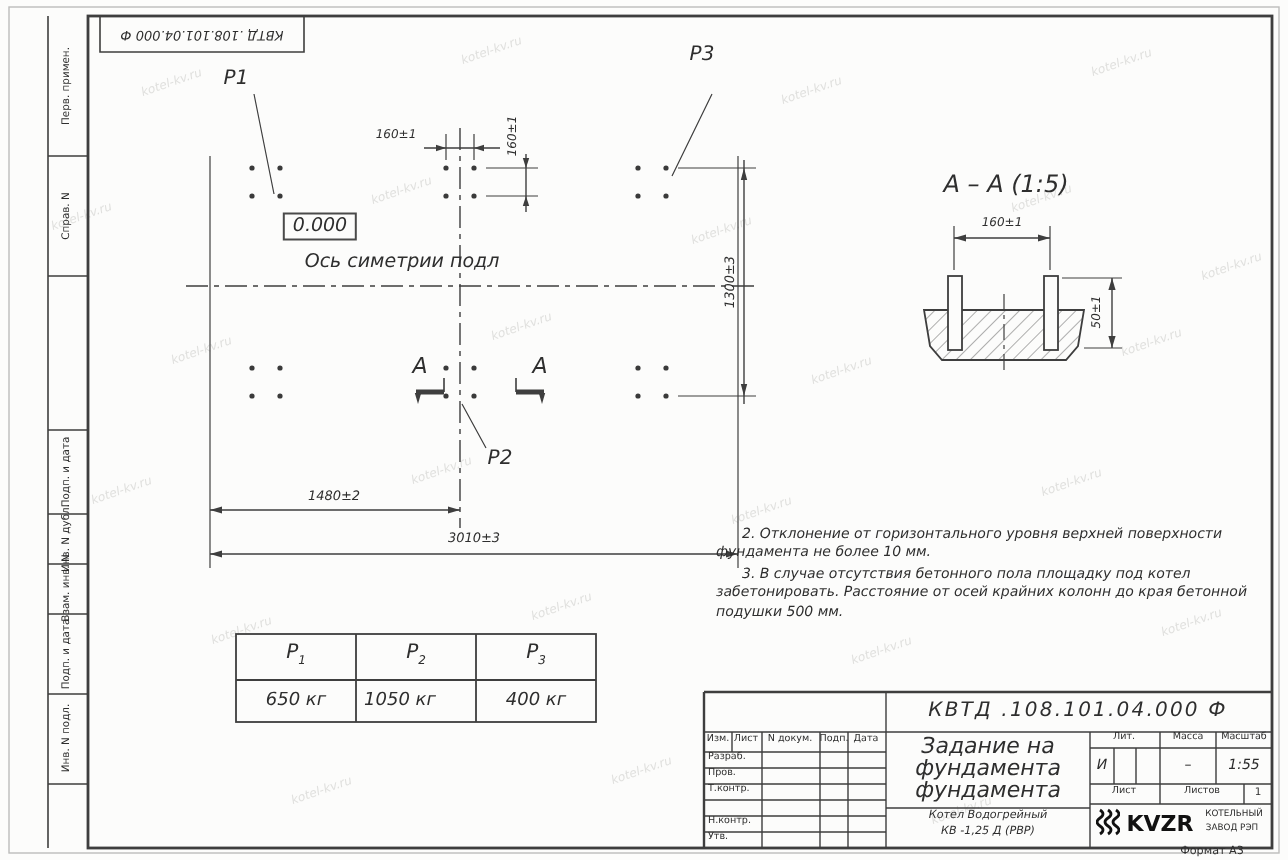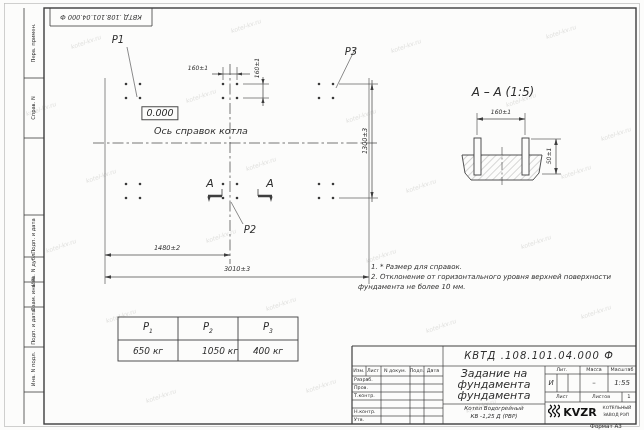--- a/index.html
+++ b/index.html
@@ -169,46 +169,46 @@
   <div class="t rt f5" style="left:34px;top:43px">Перв. примен.</div>
   <div class="t rt f5" style="left:34px;top:108px">Справ. N</div>
   <div class="t rt f5" style="left:34px;top:236px">Подп. и дата</div>
   <div class="t rt f5" style="left:34px;top:269px">Инв. N дубл.</div>
   <div class="t rt f5" style="left:34px;top:294px">Взам. инв. N</div>
   <div class="t rt f5" style="left:34px;top:327px">Подп. и дата</div>
   <div class="t rt f5" style="left:34px;top:369px">Инв. N подл.</div>
   <div class="t f55" style="left:606px;top:427px">Формат А3</div>
 
   <div class="t it f10" style="left:118px;top:40px">P1</div>
-  <div class="t it f10" style="left:351px;top:52px">P3</div>
+  <div class="t it f10" style="left:351px;top:28px">P3</div>
   <div class="t it f10" style="left:250px;top:230px">P2</div>
   <div class="t it f95 boxed" style="left:160px;top:113px">0.000</div>
-  <div class="t it f95" style="left:201px;top:131px">Ось справок котла</div>
+  <div class="t it f95" style="left:201px;top:131px">Ось симетрии подл</div>
   <div class="t it f6" style="left:198px;top:68px">160±1</div>
   <div class="t rt it f6" style="left:257px;top:68px">160±1</div>
   <div class="t it f65" style="left:167px;top:248px">1480±2</div>
   <div class="t it f65" style="left:237px;top:269px">3010±3</div>
   <div class="t rt it f65" style="left:365px;top:141px">1300±3</div>
   <div class="t it f11" style="left:210px;top:183px">А</div>
   <div class="t it f11" style="left:270px;top:183px">А</div>
 
   <div class="t it f12" style="left:503px;top:92px">А – А (1:5)</div>
   <div class="t it f6" style="left:501px;top:112px">160±1</div>
   <div class="t rt it f6" style="left:549px;top:156px">50±1</div>
 
   <div class="notes">
-    <p>1. * Размер для справок.</p>
     <p>2. Отклонение от горизонтального уровня верхней поверхности фундамента не более 10 мм.</p>
+    <p>3. В случае отсутствия бетонного пола площадку под котел забетонировать. Расстояние от осей крайних колонн до края бетонной подушки 500 мм.</p>
   </div>
 
   <div class="t it f10" style="left:148px;top:328px"><span>P</span><sub>1</sub></div>
   <div class="t it f10" style="left:208px;top:328px"><span>P</span><sub>2</sub></div>
   <div class="t it f10" style="left:268px;top:328px"><span>P</span><sub>3</sub></div>
   <div class="t it f9" style="left:148px;top:351px">650 кг</div>
-  <div class="t it f9" style="left:220px;top:351px">1050 кг</div>
+  <div class="t it f9" style="left:200px;top:351px">1050 кг</div>
   <div class="t it f9" style="left:268px;top:351px">400 кг</div>
 
   <div class="t it f10 ls" style="left:539px;top:356px">КВТД .108.101.04.000 Ф</div>
   <div class="t f45" style="left:359px;top:371px">Изм.</div>
   <div class="t f45" style="left:373px;top:371px">Лист</div>
   <div class="t f45" style="left:395px;top:371px">N докум.</div>
   <div class="t f45" style="left:417px;top:371px">Подп.</div>
   <div class="t f45" style="left:433px;top:371px">Дата</div>
   <div class="lt f45" style="left:354px;top:380px">Разраб.</div>
   <div class="lt f45" style="left:354px;top:388px">Пров.</div>

